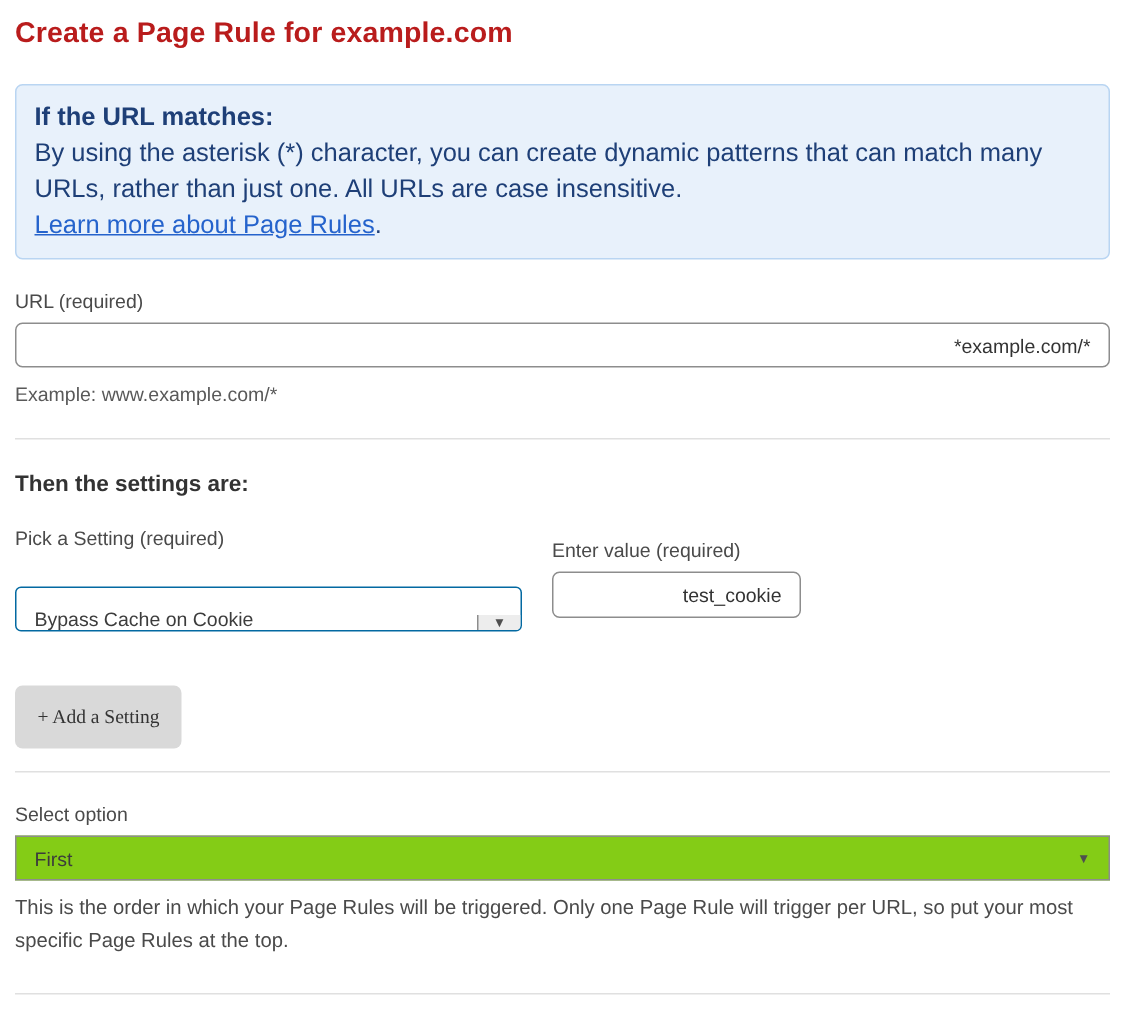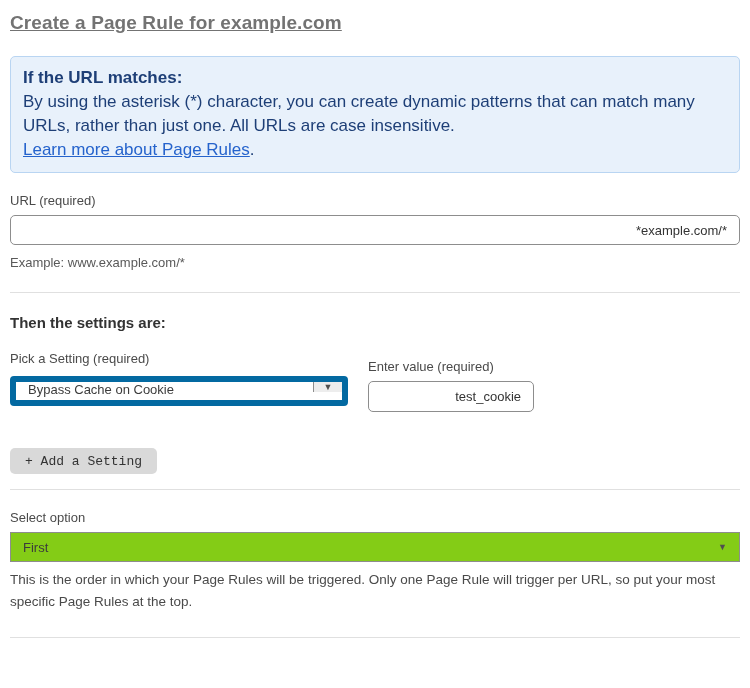--- a/index.html
+++ b/index.html
@@ -6,23 +6,22 @@
   html, body { background: #ffffff; }
   body {
     width: 750px; height: 688px;
     font-family: "Liberation Sans", sans-serif;
     color: #333;
     overflow: hidden;
   }
   .container { padding: 12px 10px 0 10px; }
 
   .page-title {
-    font-size: 19px; font-weight: bold; color: #737373;
+    font-size: 19px; font-weight: bold; color: #b91c1c;
     letter-spacing: .1px;
-    text-decoration: underline;
   }
 
   .info-box {
     margin-top: 22px;
     background: #e8f1fb;
     border: 1px solid #b9d5f2;
     border-radius: 5px;
     padding: 9px 12px 10px 12px;
     color: #1e3f77;
     font-size: 17px;
@@ -48,42 +47,42 @@
 
   .divider { border: none; border-top: 1px solid #e0e0e0; margin: 19px 0 0 0; }
 
   .section-heading { font-size: 15px; font-weight: bold; color: #333; margin-top: 21px; }
 
   .settings-row { display: flex; align-items: flex-start; }
   .picker-col { width: 338px; }
   .value-col { margin-left: 20px; margin-top: 8px; width: 166px; }
 
   .custom-select {
-    margin-top: 10px; height: 30px; width: 100%;
-    border: 6px solid #0369a1; border-radius: 4px;
-    background: #fff; display: flex; align-items: flex-start;
+    margin-top: 25px; height: 30px; width: 100%;
+    border: 1px solid #0369a1; border-radius: 4px;
+    background: #fff; display: flex; align-items: flex-end;
     cursor: pointer; overflow: hidden;
   }
   .custom-select .select-text {
     flex: 1; display: flex; align-items: center;
     padding: 0 12px; font-size: 13px; color: #3c3c3c;
   }
   .custom-select .select-arrow-btn {
     width: 29px; background: #ededed;
     border-left: 1px solid #8d8d8d;
     display: flex; align-items: center; justify-content: center;
     font-size: 9px; color: #4f4f4f;
   }
   .value-col .text-input { height: 31px; }
 
   .btn {
-    display: inline-block; height: 26px; border: none;
+    display: inline-block; height: 42px; border: none;
     border-radius: 5px; font-size: 13px; color: #333;
     background: #d9d9d9; padding: 0 15px; cursor: pointer;
-    font-family: Liberation Mono, monospace;
+    font-family: Liberation Serif, serif;
   }
   .add-setting-btn { margin-top: 36px; }
 
   .wide-select {
     margin-top: 7px; height: 30px; width: 100%;
     border: 1px solid #8d8d8d; border-radius: 0;
     background: #84cc16; display: flex; align-items: center;
     justify-content: space-between; padding: 0 12px;
     cursor: pointer;
   }

